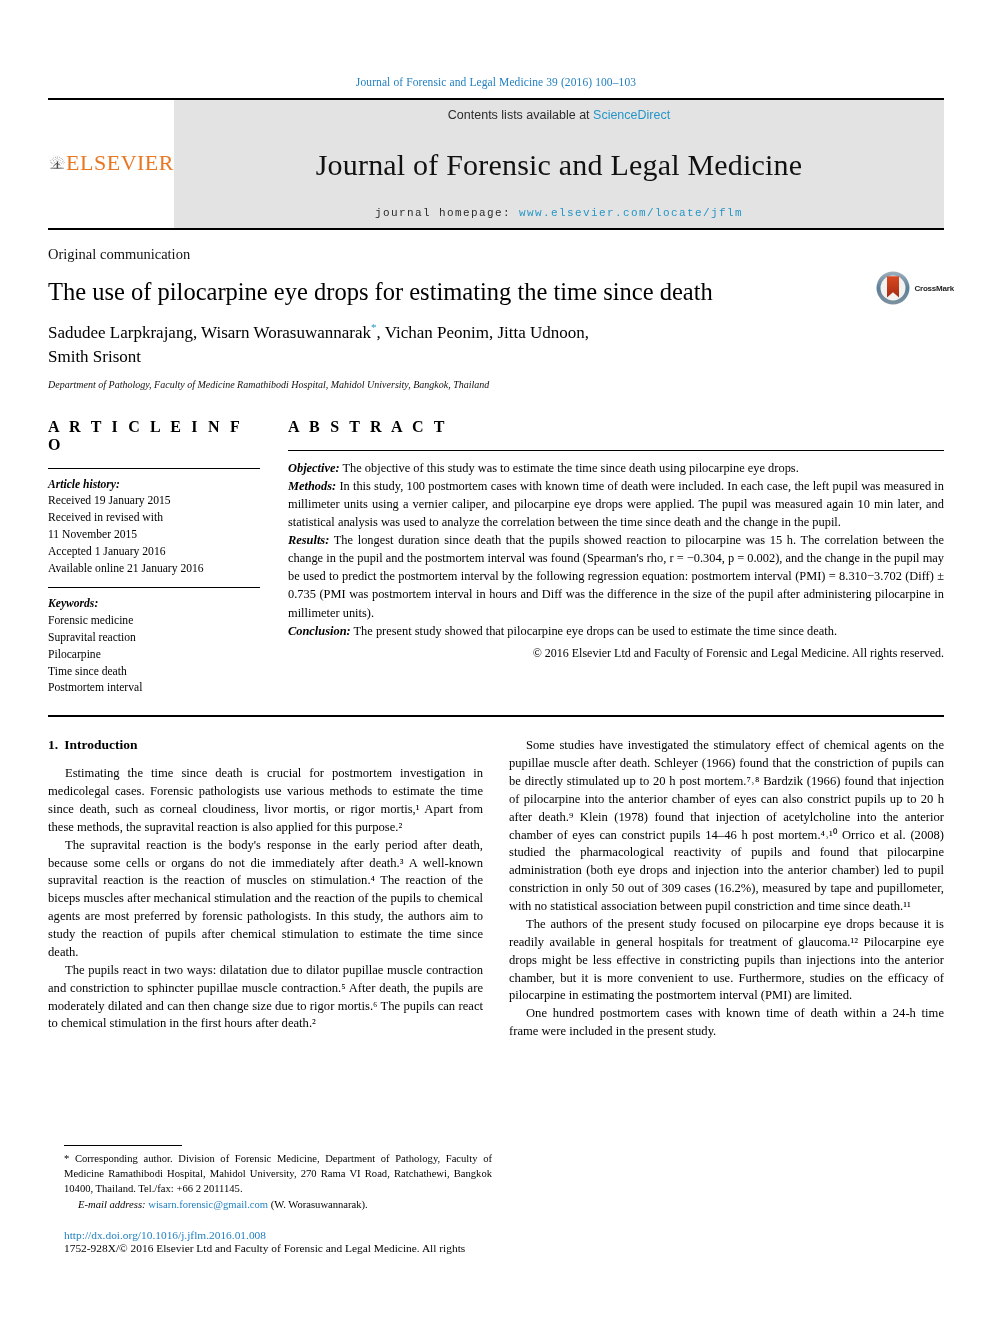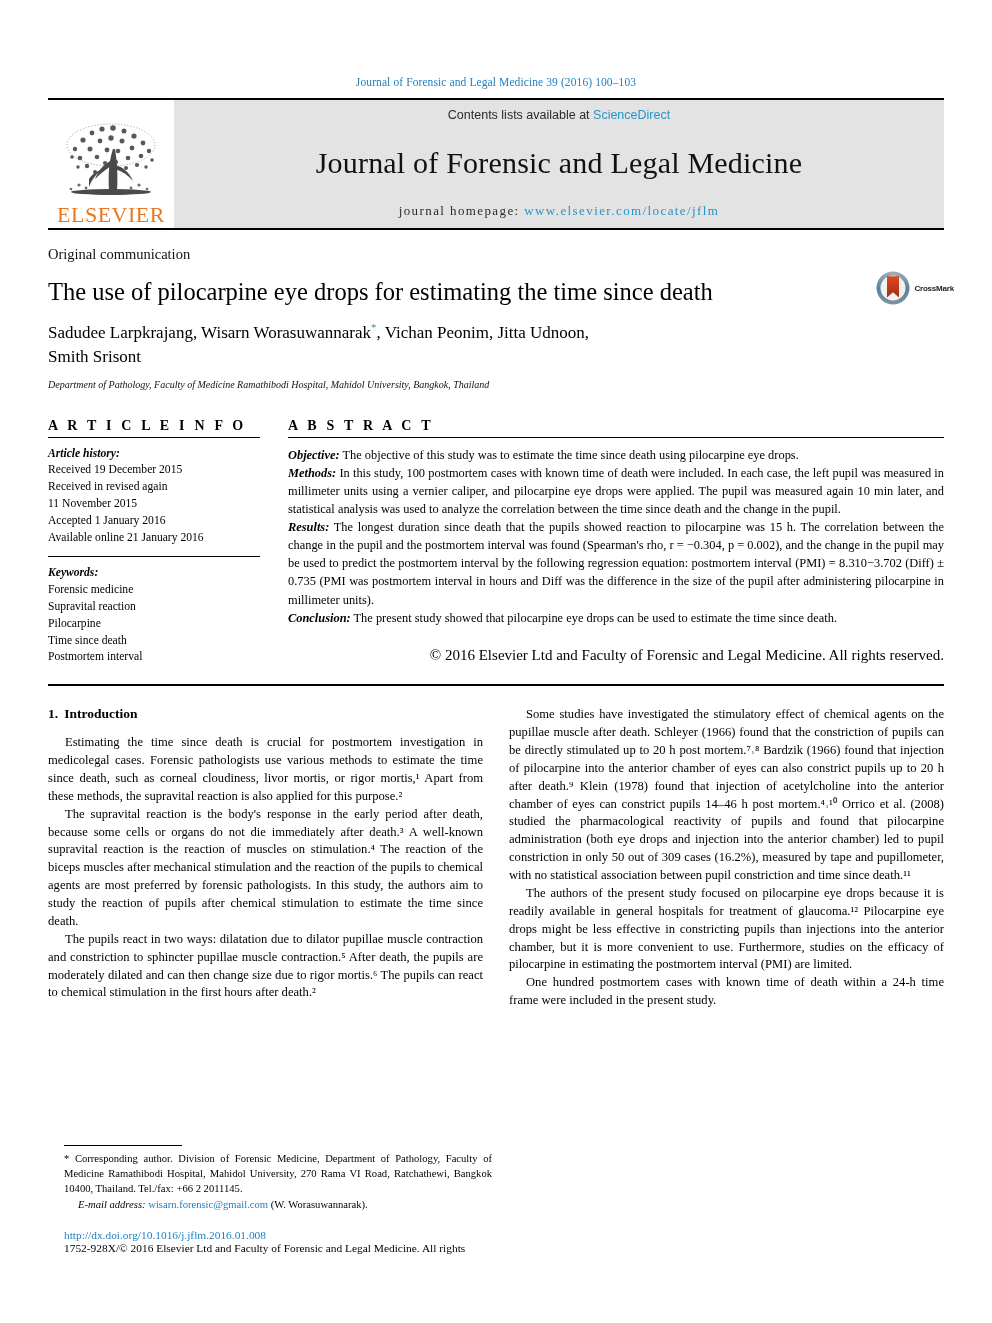--- a/index.html
+++ b/index.html
@@ -39,21 +39,21 @@
     border-bottom: 2.5px solid #000;
     height: 128px;
     display: flex;
     align-items: stretch;
     box-sizing: content-box;
   }
   .elsevier-logo {
     width: 126px;
     flex: 0 0 126px;
     display: flex;
-    flex-direction: column;
+    flex-direction: row;
     align-items: center;
     justify-content: flex-end;
     padding-bottom: 2px;
     box-sizing: border-box;
   }
   .tree-svg { display:block; }
   .elsevier-word {
     font-family: "Liberation Serif", serif;
     font-size: 22px;
     letter-spacing: 0.5px;
@@ -79,22 +79,22 @@
   .contents-line .sd-link {
     color: #2596c8;
   }
   .journal-title-big {
     font-family: "Liberation Serif", serif;
     font-size: 30px;
     color: #111;
     letter-spacing: 0.2px;
   }
   .homepage-line {
-    font-family: Liberation Serif, serif;
-    font-size: 13px;
+    font-family: Liberation Mono, monospace;
+    font-size: 11px;
     color: #2b2b2b;
     letter-spacing: 1.4px;
   }
   .homepage-line .hp-link { color: #2596c8; }
   .cover-thumb {
     width: 104px;
     flex: 0 0 104px;
     display: flex;
     align-items: center;
     justify-content: center;
@@ -206,25 +206,25 @@
   
   .info-abstract {
     margin: 28px 48px 0 48px;
     display: flex;
     gap: 28px;
   }
   .col-info { flex: 0 0 212px; }
   .col-abs  { flex: 1 1 auto; }
   .sec-hdr {
     font-family: "Liberation Serif", serif;
-    font-size: 14px;
+    font-size: 16px;
     font-weight: bold;
     letter-spacing: 3.2px;
     color: #000;
-    margin-bottom: 3px;
+    margin-bottom: 14px;
   }
   .rule-thin { border-top: 1.2px solid #000; margin-bottom: 8px; }
   .rule-thin2 { border-top: 1.2px solid #000; margin: 10px 0 8px 0; }
   .info-block {
     font-family: "Liberation Serif", serif;
     font-size: 11.6px;
     line-height: 1.45;
     color: #000;
   }
   .info-block .ital { font-style: italic; font-weight: bold; }
@@ -232,22 +232,22 @@
     font-family: "Liberation Serif", serif;
     font-size: 12.4px;
     line-height: 1.46;
     text-align: justify;
     color: #000;
   }
   .abs-body .lead { font-style: italic; font-weight: bold; }
   .abs-copyright {
     text-align: right;
     font-family: "Liberation Serif", serif;
-    font-size: 15px;
-    margin-top: 20px;
+    font-size: 12px;
+    margin-top: 6px;
   }
 
   .rule-bold-wide {
     margin: 18px 48px 0 48px;
     border-top: 2.5px solid #000;
   }
 
   
   .body-cols {
     margin: 20px 48px 0 48px;
@@ -413,22 +413,22 @@
     </div>
   </div>
 
   <div class="info-abstract">
 
     <div class="col-info">
       <div class="sec-hdr">A R T I C L E   I N F O</div>
       <div class="rule-thin"></div>
       <div class="info-block">
         <div class="ital">Article history:</div>
-        <div>Received 19 December 2015</div>
-        <div>Received in revised again</div>
+        <div>Received 19 January 2015</div>
+        <div>Received in revised with</div>
         <div>11 November 2015</div>
         <div>Accepted 1 January 2016</div>
         <div>Available online 21 January 2016</div>
       </div>
       <div class="rule-thin2"></div>
       <div class="info-block">
         <div class="ital">Keywords:</div>
         <div>Forensic medicine</div>
         <div>Supravital reaction</div>
         <div>Pilocarpine</div>

